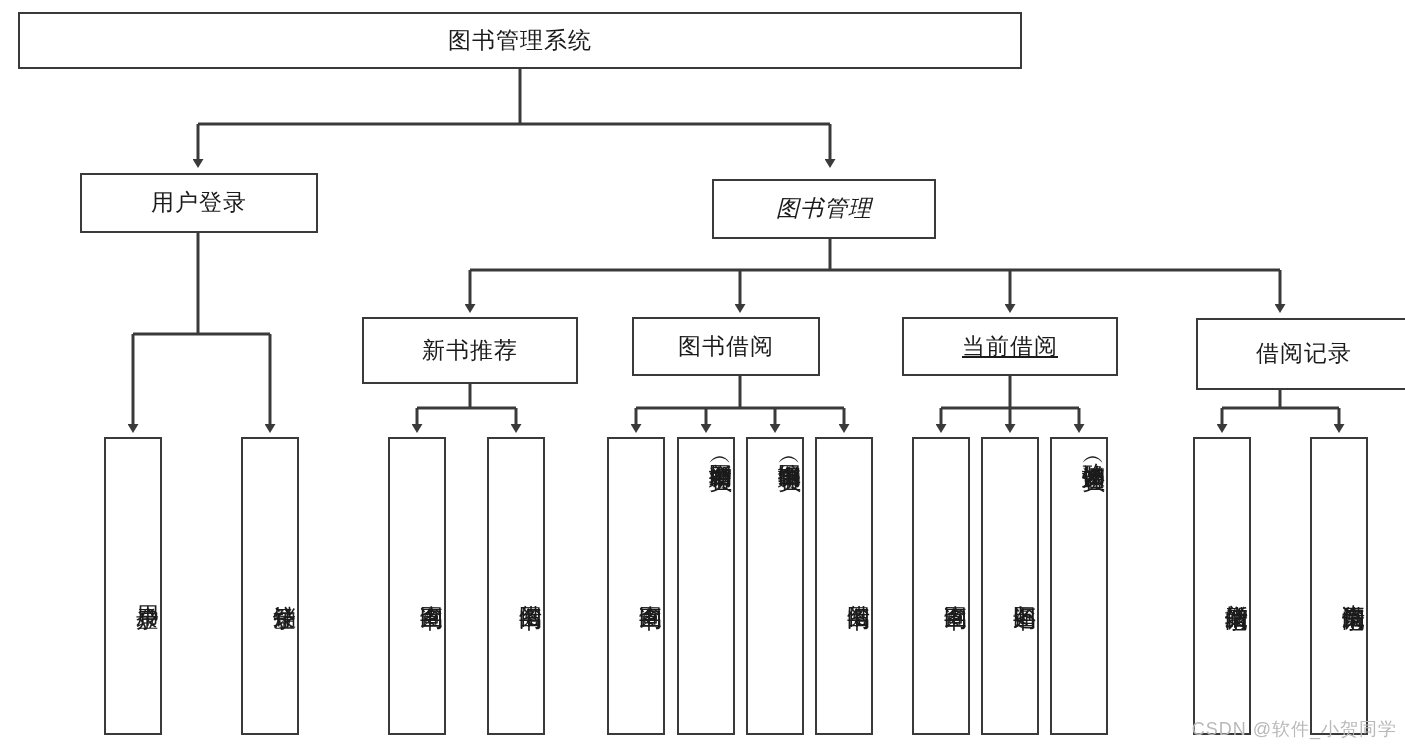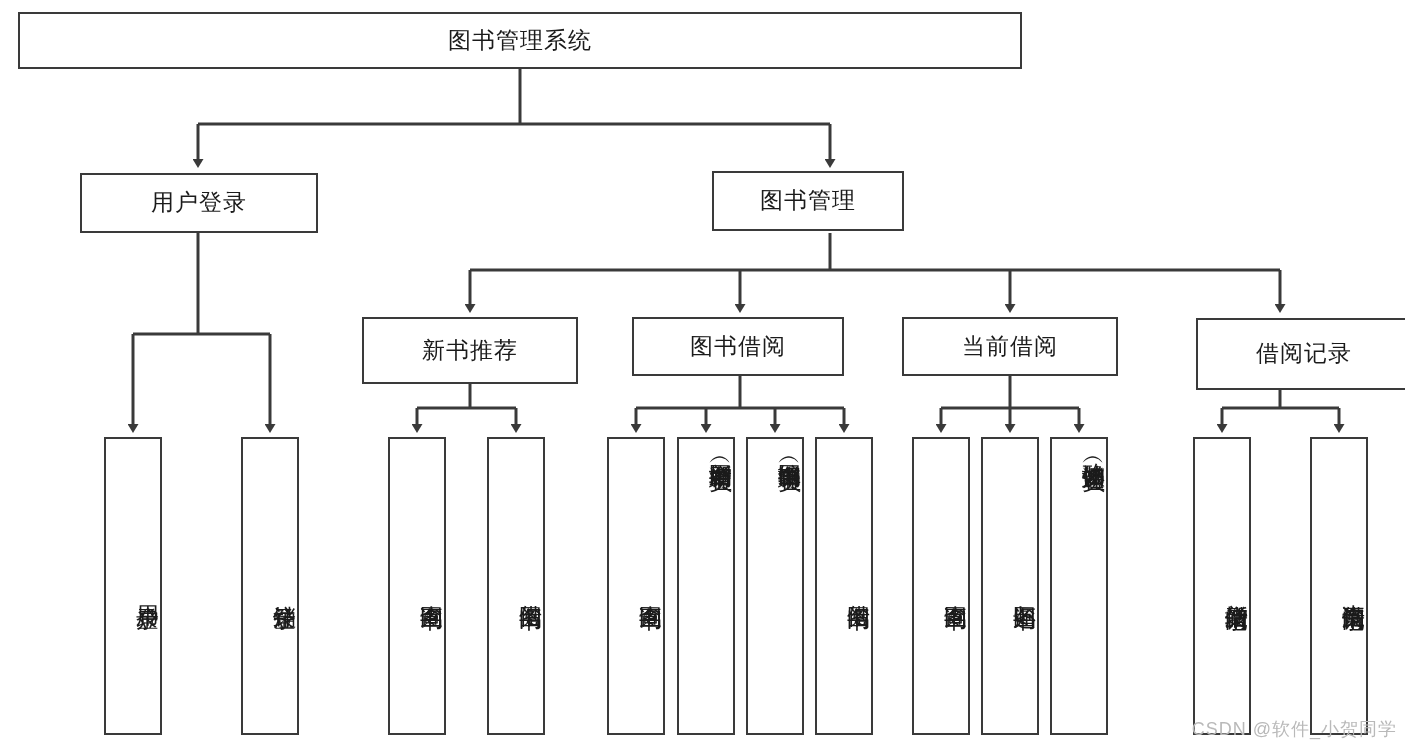--- a/index.html
+++ b/index.html
@@ -126,33 +126,33 @@
   </svg>
 
   <div class="node node-h" style="left:18px; top:12px; width:1004px; height:57px;">
     <span>图书管理系统</span>
   </div>
 
   <div class="node node-h" style="left:80px; top:173px; width:238px; height:60px;">
     <span>用户登录</span>
   </div>
 
-  <div class="node node-h" style="left:712px; top:171px; width:192px; height:60px;">
+  <div class="node node-h" style="left:712px; top:179px; width:224px; height:60px;font-style:italic;">
     <span>图书管理</span>
   </div>
 
   <div class="node node-h" style="left:362px; top:317px; width:216px; height:67px;">
     <span>新书推荐</span>
   </div>
 
-  <div class="node node-h" style="left:632px; top:317px; width:212px; height:59px;">
+  <div class="node node-h" style="left:632px; top:317px; width:188px; height:59px;">
     <span>图书借阅</span>
   </div>
 
-  <div class="node node-h" style="left:902px; top:317px; width:216px; height:59px;">
+  <div class="node node-h" style="left:902px; top:317px; width:216px; height:59px;text-decoration:underline;">
     <span>当前借阅</span>
   </div>
 
   <div class="node node-h" style="left:1172px; top:318px; width:216px; height:72px;margin-left:24px;">
     <span>借阅记录</span>
   </div>
 
   <div class="node node-v center-v" style="left:104px; top:437px; width:58px; height:298px;">
     <span>用户登录</span>
   </div>

